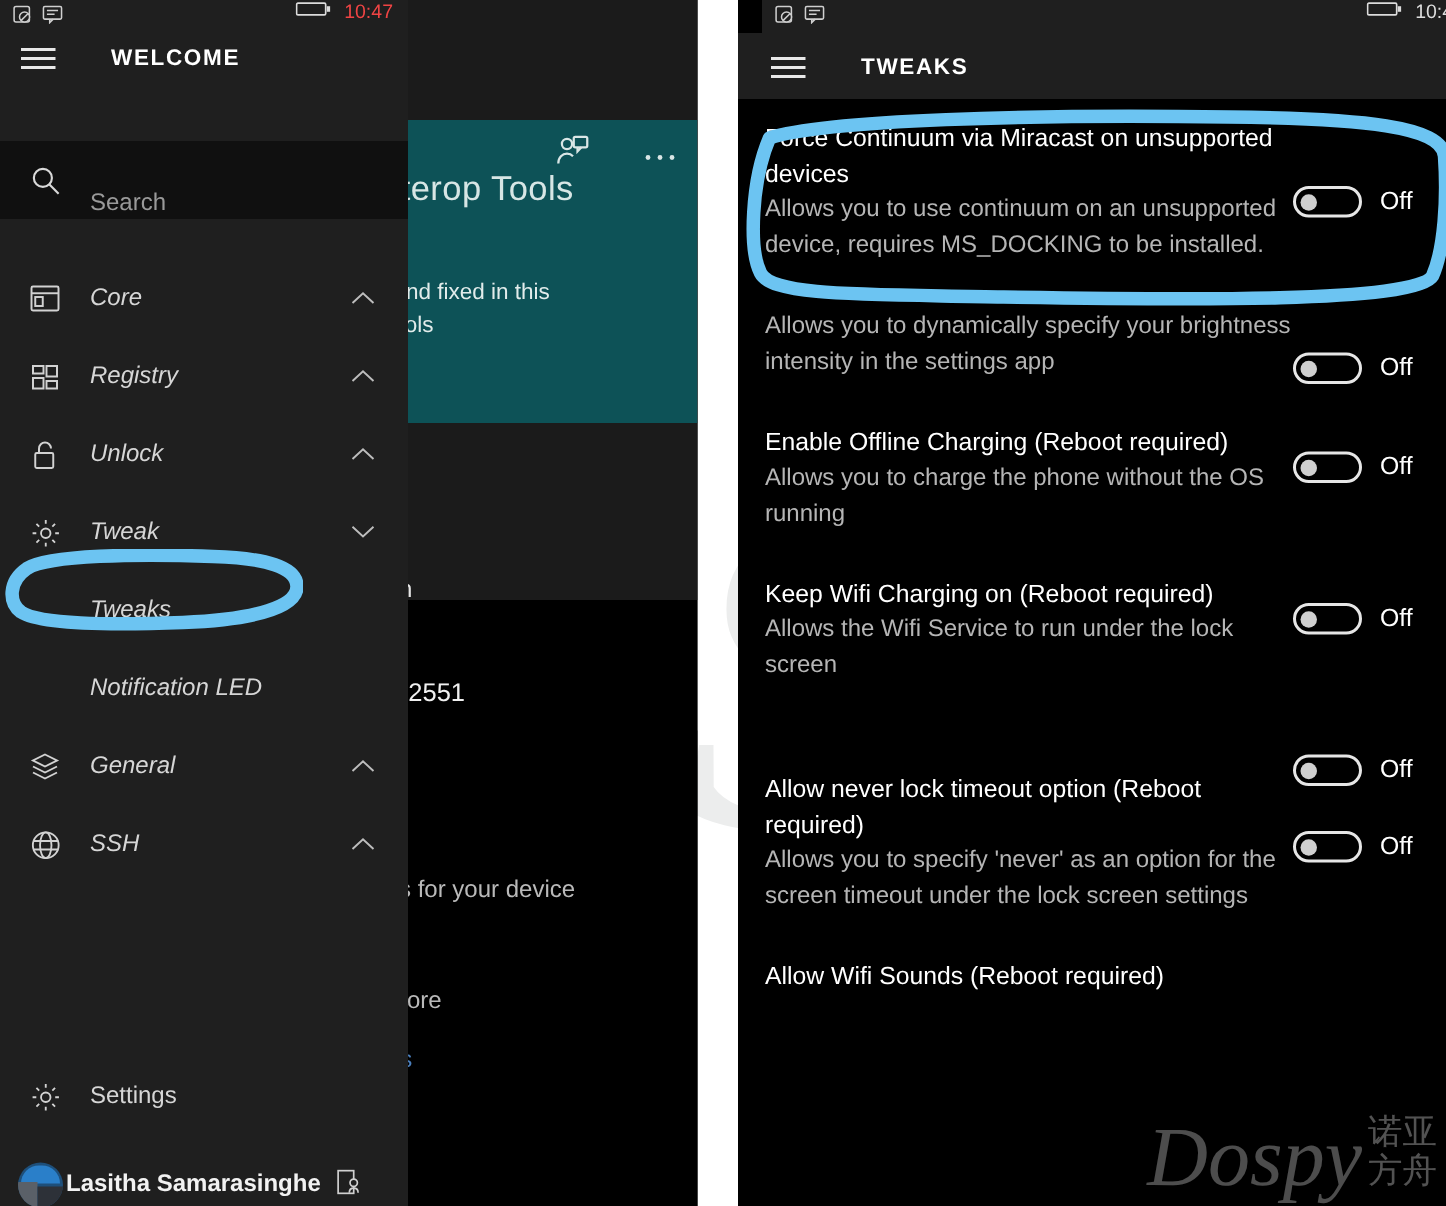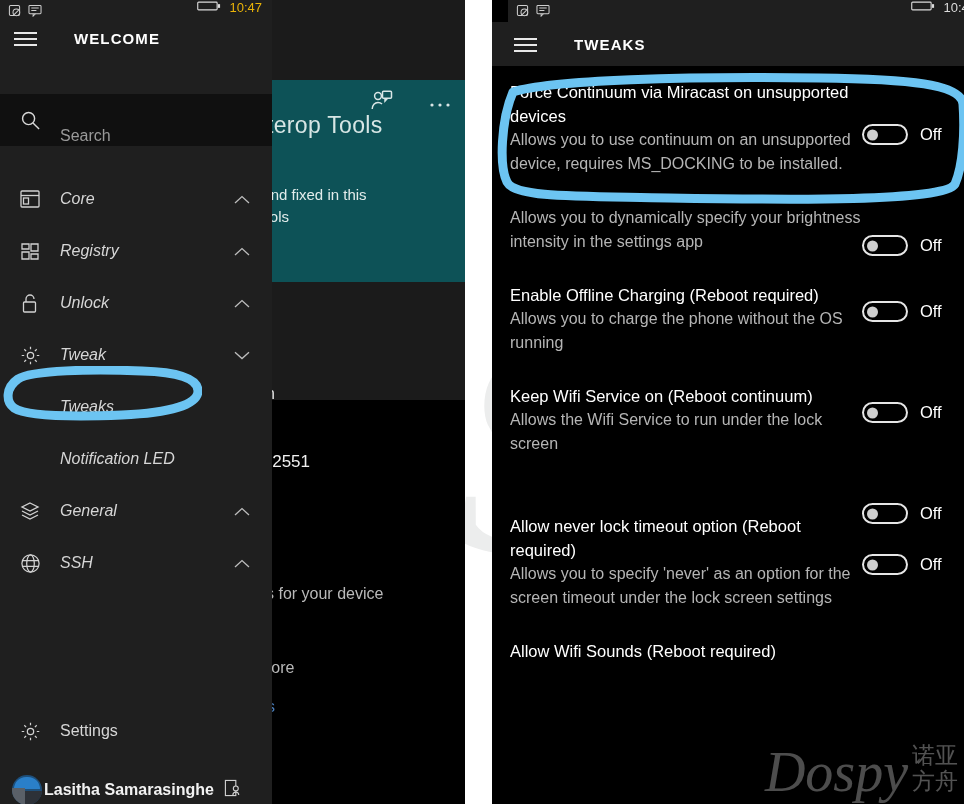--- a/index.html
+++ b/index.html
@@ -122,21 +122,21 @@
     width: 100%; height: 22px;
     display: flex; align-items: center;
     padding: 0 8px;
     color: #cfcfcf;
     font-size: 11px;
   }
   .statusbar .sb-left { display: flex; gap: 7px; align-items: center; }
   .statusbar .sb-right {
     position: absolute; right: 10px; top: 0;
     display: flex; align-items: center; gap: 8px;
-    font-size: 13px; color: #eab308;
+    font-size: 13px; color: #ef4444;
   }
 
   .drawer-header {
     position: absolute; left: 0; top: 16px;
     width: 272px; height: 44px;
     display: flex; align-items: center; gap: 37px;
     padding-left: 14px;
     text-align: center;
   }
   .hamburger { width: 23px; height: 16px; position: relative; cursor: pointer; }
@@ -620,21 +620,21 @@
         <div class="tw-ctrl" style="top:30px;">
           <div class="toggle">
               <span class="knob"></span>
             </div>
           <div class="tw-state">Off</div>
         </div>
       </div>
 
       <div class="tweak-item" style="padding-top:12px;">
         <div class="tw-texts">
-          <div class="tw-title">Keep Wifi Service on (Reboot continuum)</div>
+          <div class="tw-title">Keep Wifi Charging on (Reboot required)</div>
           <div class="tw-desc">Allows the Wifi Service to run under the lock screen</div>
         </div>
         <div class="tw-ctrl" style="top:30px;">
           <div class="toggle">
               <span class="knob"></span>
             </div>
           <div class="tw-state">Off</div>
         </div>
       </div>
 

